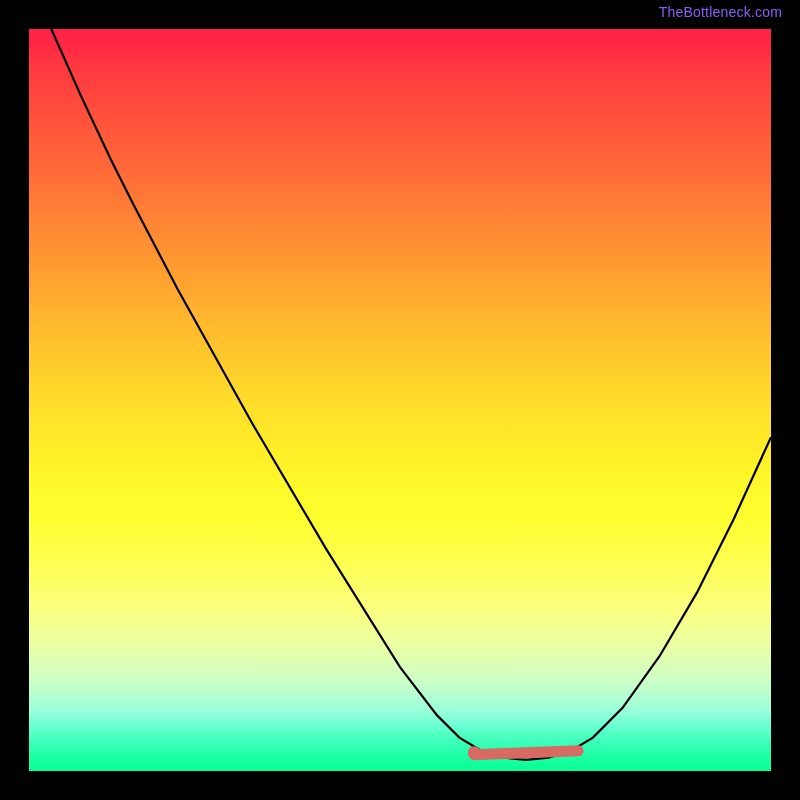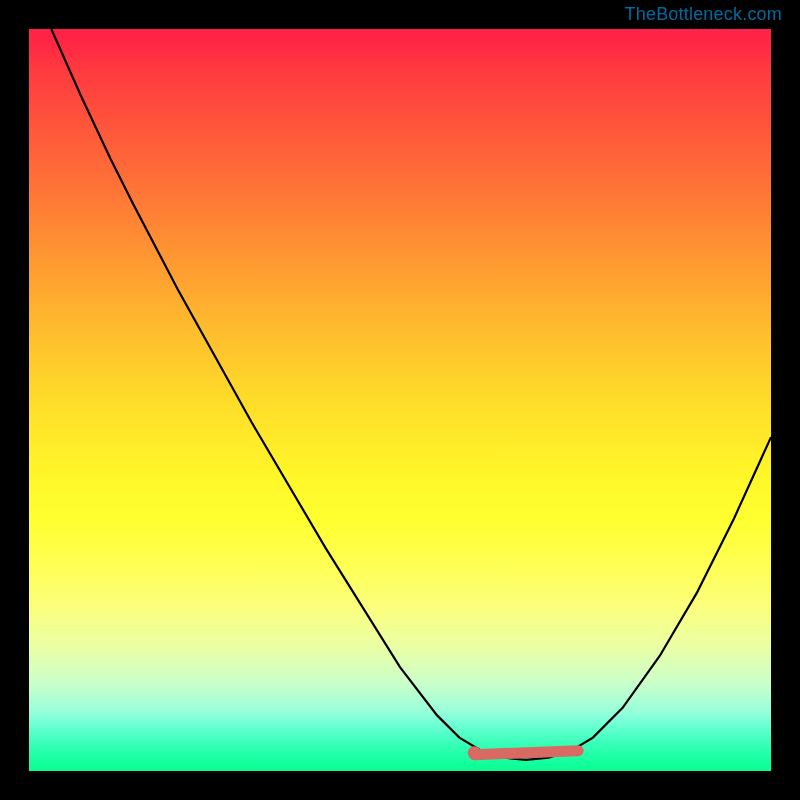--- a/index.html
+++ b/index.html
@@ -8,22 +8,22 @@
     height: 800px;
     background: #000;
     font-family: Arial, sans-serif;
     position: relative;
     overflow: hidden;
   }
   .watermark {
     position: absolute;
     top: 4px;
     right: 18px;
-    color: #0369a1;
-    font-size: 18px;
+    color: #8b5cf6;
+    font-size: 14px;
     font-weight: 500;
     letter-spacing: 0.2px;
     z-index: 10;
   }
   .plot-frame {
     position: absolute;
     top: 29px;
     left: 29px;
     width: 742px;
     height: 742px;

